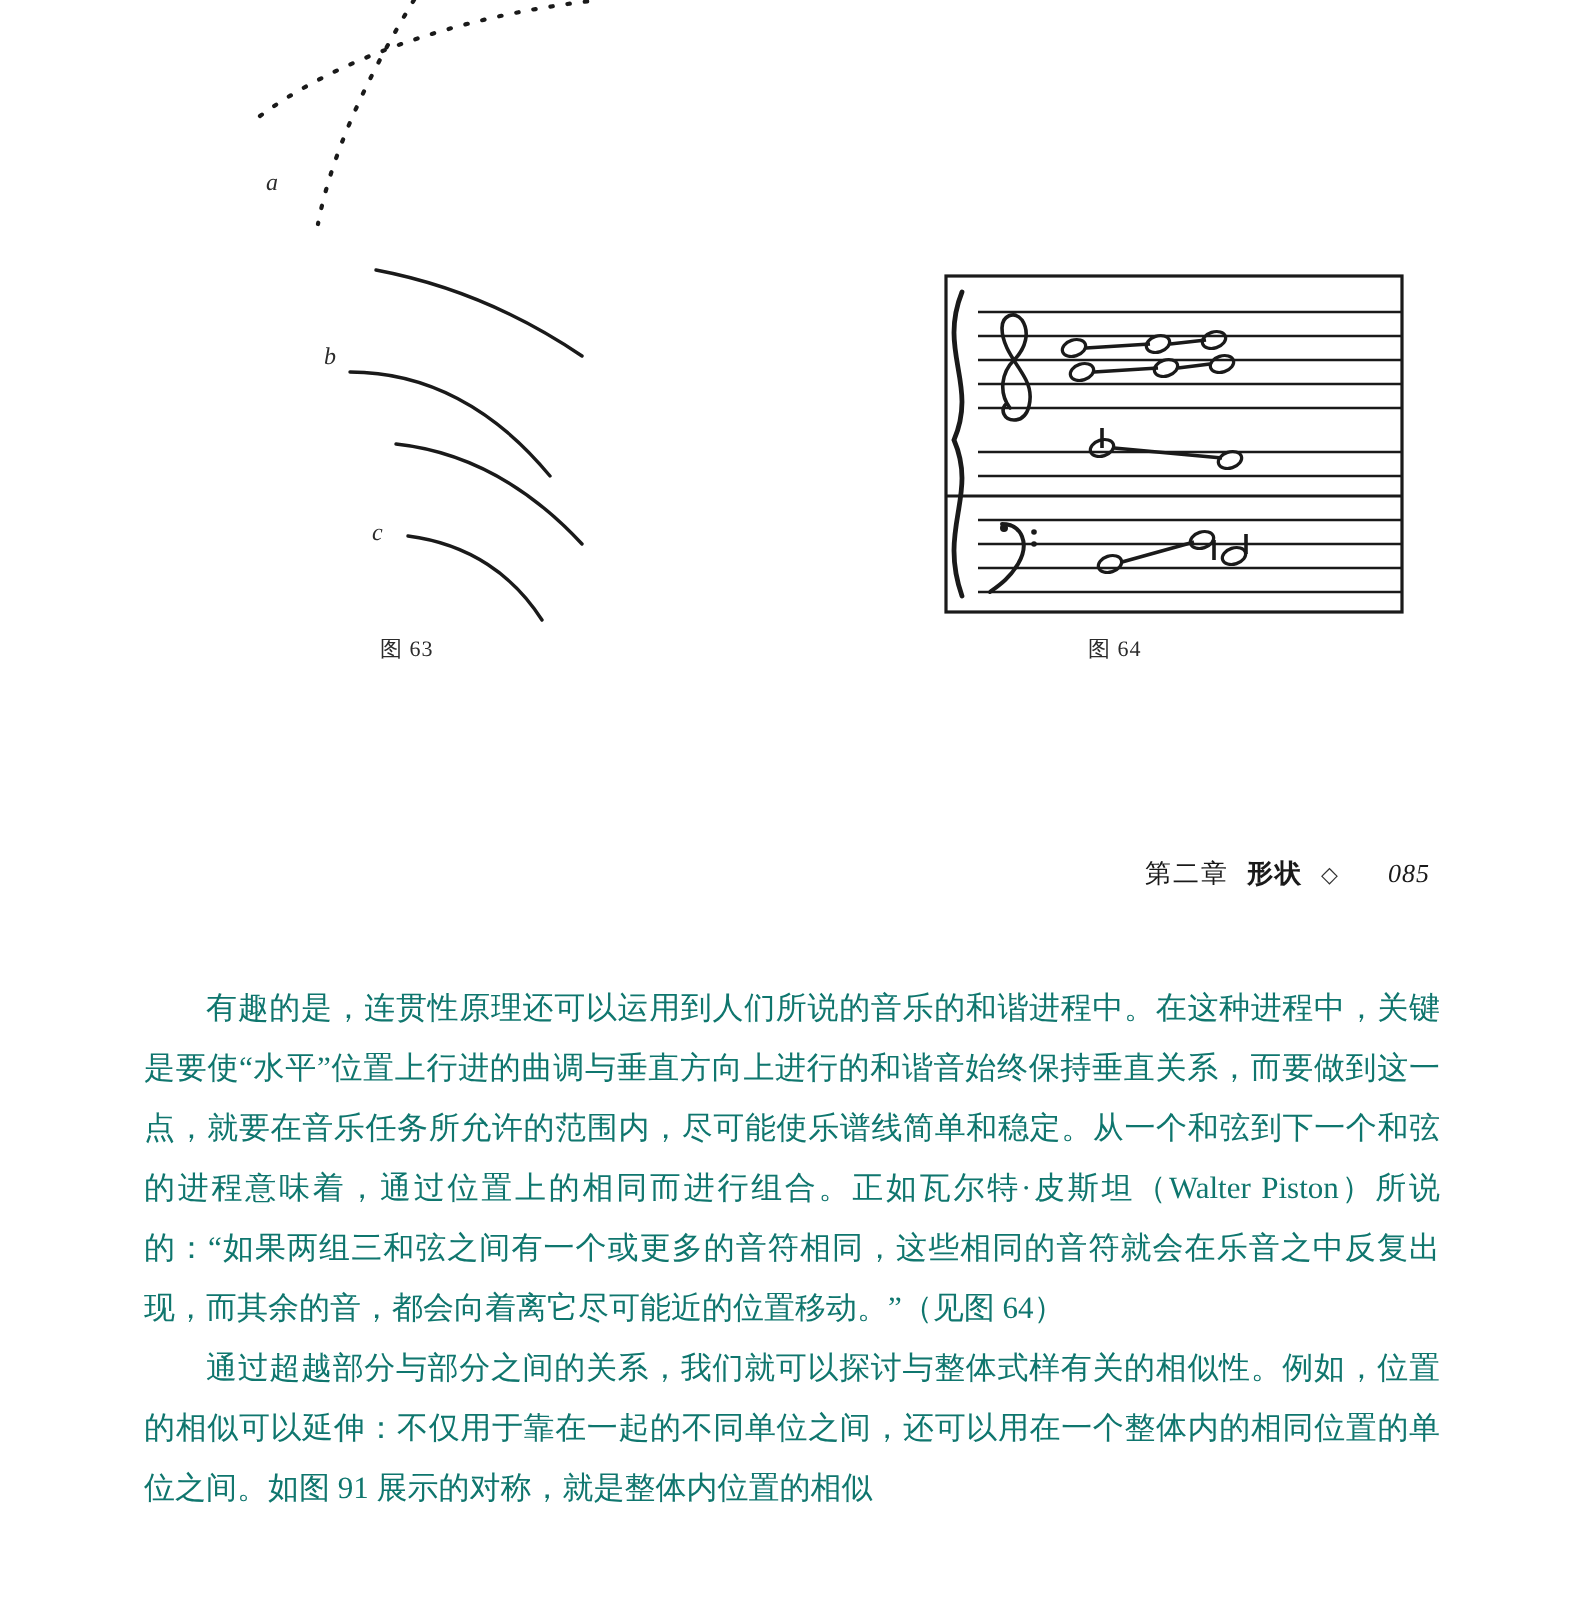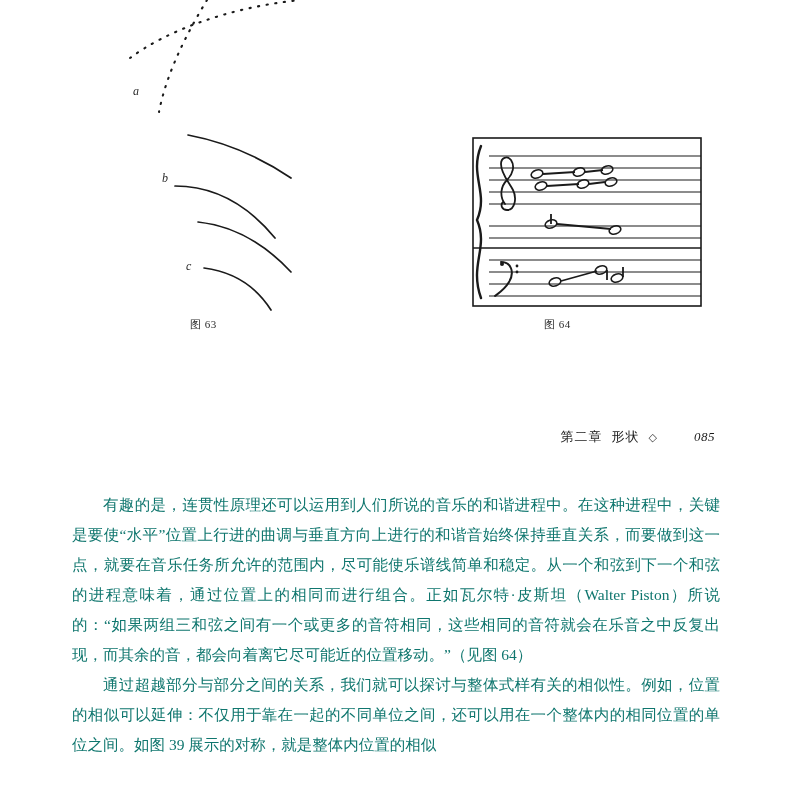--- a/index.html
+++ b/index.html
@@ -79,30 +79,31 @@
     align-items: center;
     gap: 9px;
     font-size: 13px;
     color: #1a1a1a;
   }
   .running-head .chapter {
     letter-spacing: 1px;
   }
   .running-head .sect {
     letter-spacing: 1px;
+    font-weight: bold;
   }
   .running-head .diamond {
     font-size: 11px;
     color: #333;
   }
   .running-head .folio {
     font-family: "Liberation Serif", serif;
     font-style: italic;
     font-size: 13px;
-    margin-left: 28px;
+    margin-left: 16px;
     letter-spacing: 0.5px;
   }
 
   
   .body-text {
     position: absolute;
     left: 72px;
     top: 490px;
     width: 648px;
     font-size: 15.5px;
@@ -218,16 +219,16 @@
 
   <div class="running-head">
     <span class="chapter">第二章</span>
     <span class="sect">形状</span>
     <span class="diamond">◇</span>
     <span class="folio">085</span>
   </div>
 
   <div class="body-text">
     <p>有趣的是，连贯性原理还可以运用到人们所说的音乐的和谐进程中。在这种进程中，关键是要使“水平”位置上行进的曲调与垂直方向上进行的和谐音始终保持垂直关系，而要做到这一点，就要在音乐任务所允许的范围内，尽可能使乐谱线简单和稳定。从一个和弦到下一个和弦的进程意味着，通过位置上的相同而进行组合。正如瓦尔特·皮斯坦（Walter Piston）所说的：“如果两组三和弦之间有一个或更多的音符相同，这些相同的音符就会在乐音之中反复出现，而其余的音，都会向着离它尽可能近的位置移动。”（见图 64）</p>
-    <p>通过超越部分与部分之间的关系，我们就可以探讨与整体式样有关的相似性。例如，位置的相似可以延伸：不仅用于靠在一起的不同单位之间，还可以用在一个整体内的相同位置的单位之间。如图 39 展示的对称，就是整体内位置的相似</p>
+    <p>通过超越部分与部分之间的关系，我们就可以探讨与整体式样有关的相似性。例如，位置的相似可以延伸：不仅用于靠在一起的不同单位之间，还可以用在一个整体内的相同位置的单位之间。如图 91 展示的对称，就是整体内位置的相似</p>
   </div>
 
 </div>
 
 </body></html>

